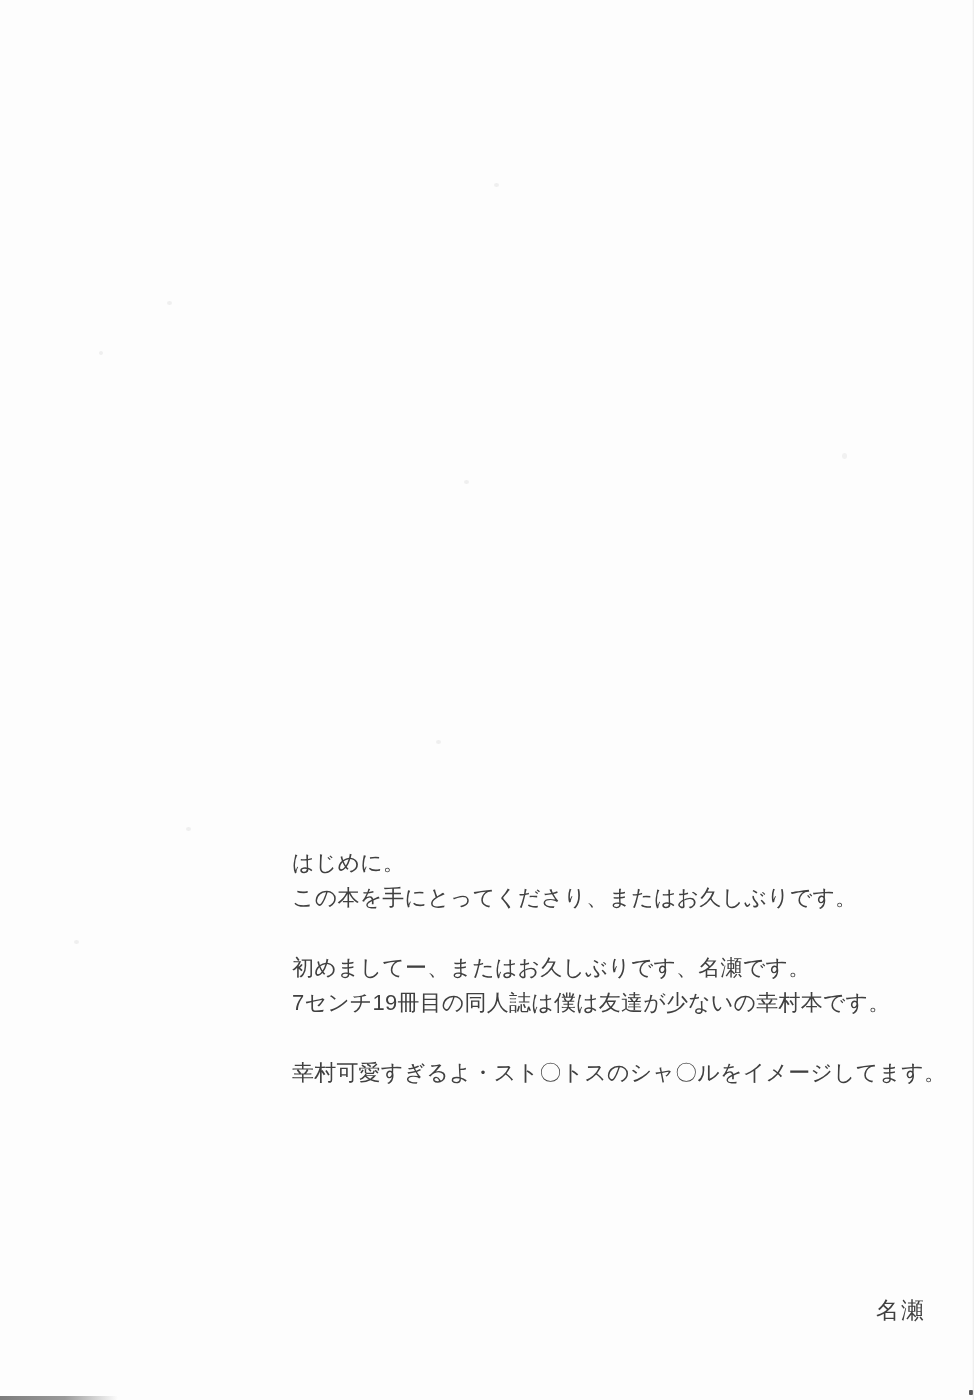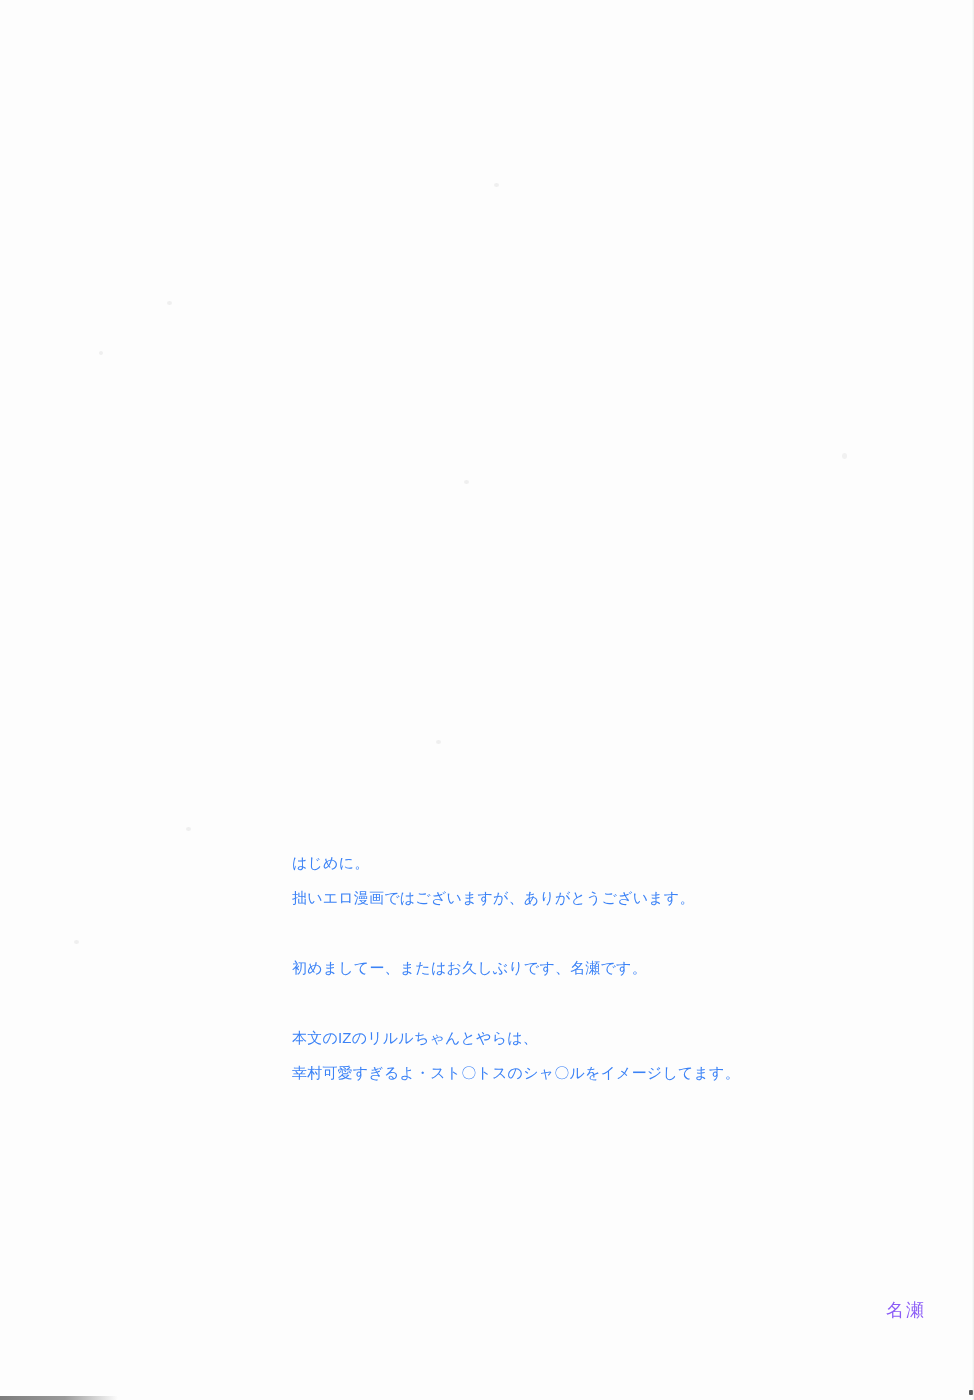--- a/index.html
+++ b/index.html
@@ -13,41 +13,41 @@
     height: 1400px;
     background: #fdfdfd;
     overflow: hidden;
     font-family: "Liberation Sans", sans-serif;
   }
   .afterword {
     position: absolute;
     left: 292px;
     top: 845px;
     width: 640px;
-    color: #3b82f6;
-    font-size: 15px;
+    color: #404040;
+    font-size: 22px;
     line-height: 35px;
     letter-spacing: 0.2px;
   }
   .afterword p.para {
     margin: 0 0 35px 0;
     padding: 0;
   }
   .afterword .line {
     display: block;
     white-space: nowrap;
   }
   .signature {
     position: absolute;
     left: 292px;
     top: 1294px;
     width: 634px;
     text-align: right;
-    color: #8b5cf6;
-    font-size: 18px;
+    color: #404040;
+    font-size: 23px;
     line-height: 32px;
     letter-spacing: 2px;
   }
   
   .scan-streak {
     position: absolute;
     left: 0;
     bottom: 0;
     width: 118px;
     height: 4px;
@@ -97,27 +97,27 @@
   <div class="dust d3"></div>
   <div class="dust d4"></div>
   <div class="dust d5"></div>
   <div class="dust d6"></div>
   <div class="dust d7"></div>
   <div class="dust d8"></div>
 
   <div class="afterword">
       <p class="para">
         <span class="line">はじめに。</span>
-        <span class="line">拙いエロ漫画ではございますが、ありがとうございます。</span>
+        <span class="line">この本を手にとってくださり、またはお久しぶりです。</span>
       </p>
       <p class="para">
         <span class="line">初めましてー、またはお久しぶりです、名瀬です。</span>
+        <span class="line">7センチ19冊目の同人誌は僕は友達が少ないの幸村本です。</span>
       </p>
       <p class="para">
-        <span class="line">本文のIZのリルルちゃんとやらは、</span>
         <span class="line">幸村可愛すぎるよ・スト〇トスのシャ〇ルをイメージしてます。</span>
       </p>
     </div>
 
   <div class="signature">名瀬</div>
 
   <div class="scan-streak"></div>
   <div class="scan-speck-br"></div>
   <div class="edge-shade-right"></div>
 

